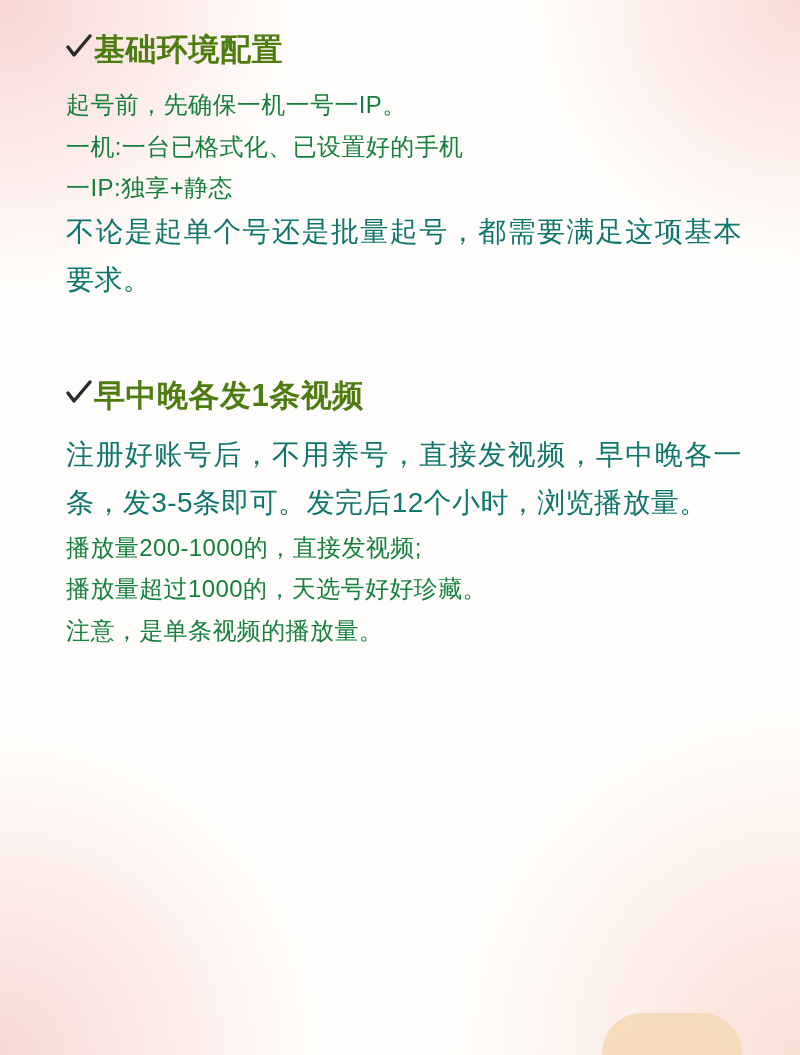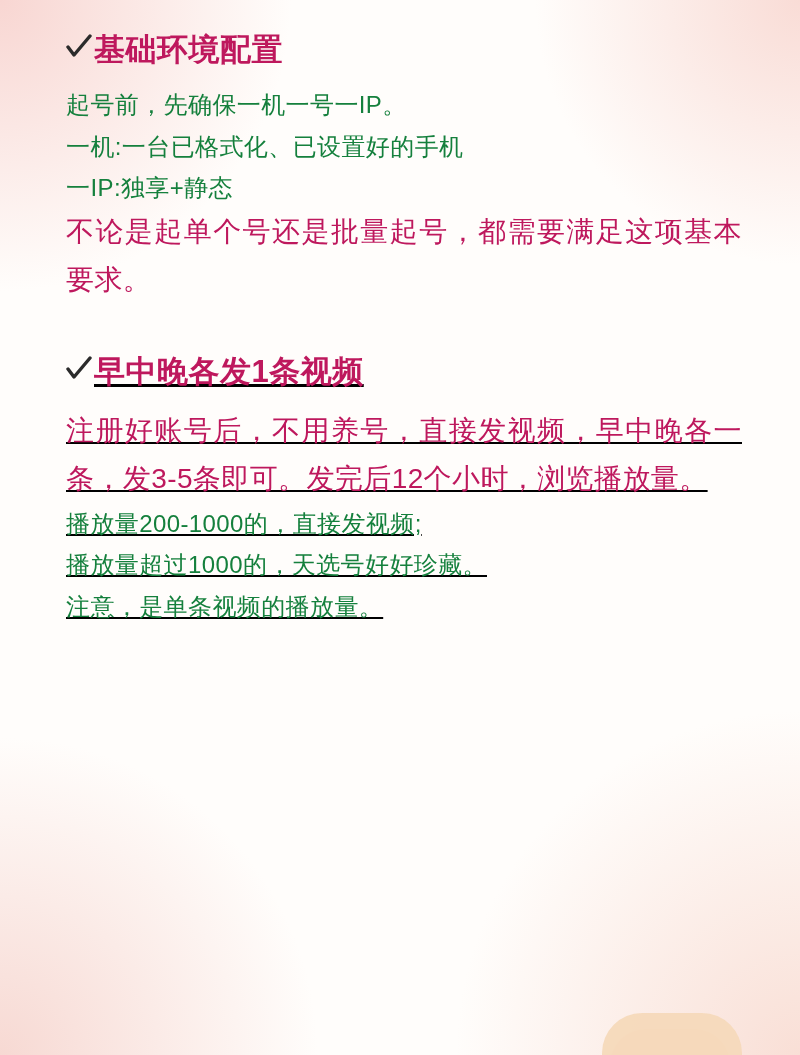--- a/index.html
+++ b/index.html
@@ -32,30 +32,29 @@
     position: relative;
     padding: 30px 58px 0 66px;
     box-sizing: border-box;
     height: 100%;
   }
 
   .section {
     margin-bottom: 0;
   }
   .section + .section {
-    margin-top: 48px;
-    text-decoration: underline;
+    margin-top: 72px;
   }
 
   .heading {
     display: flex;
     align-items: flex-start;
     font-size: 31px;
     font-weight: bold;
-    color: #be185d;
+    color: #4d7c0f;
     letter-spacing: 0.5px;
     line-height: 1.3;
     margin: 0 0 14px 0;
   }
   .check-icon {
     display: inline-block;
     width: 26px;
     height: 30px;
     flex: 0 0 26px;
     position: relative;
@@ -74,21 +73,21 @@
     font-size: 24px;
     color: #15803d;
     line-height: 1.72;
     letter-spacing: 0.4px;
     margin: 0;
     white-space: pre-wrap;
   }
 
   .para {
     font-size: 28px;
-    color: #be185d;
+    color: #0f766e;
     line-height: 1.72;
     letter-spacing: 0.4px;
     margin: 0;
     text-align: justify;
     text-justify: inter-character;
   }
 
   
   .corner-deco {
     position: absolute;

